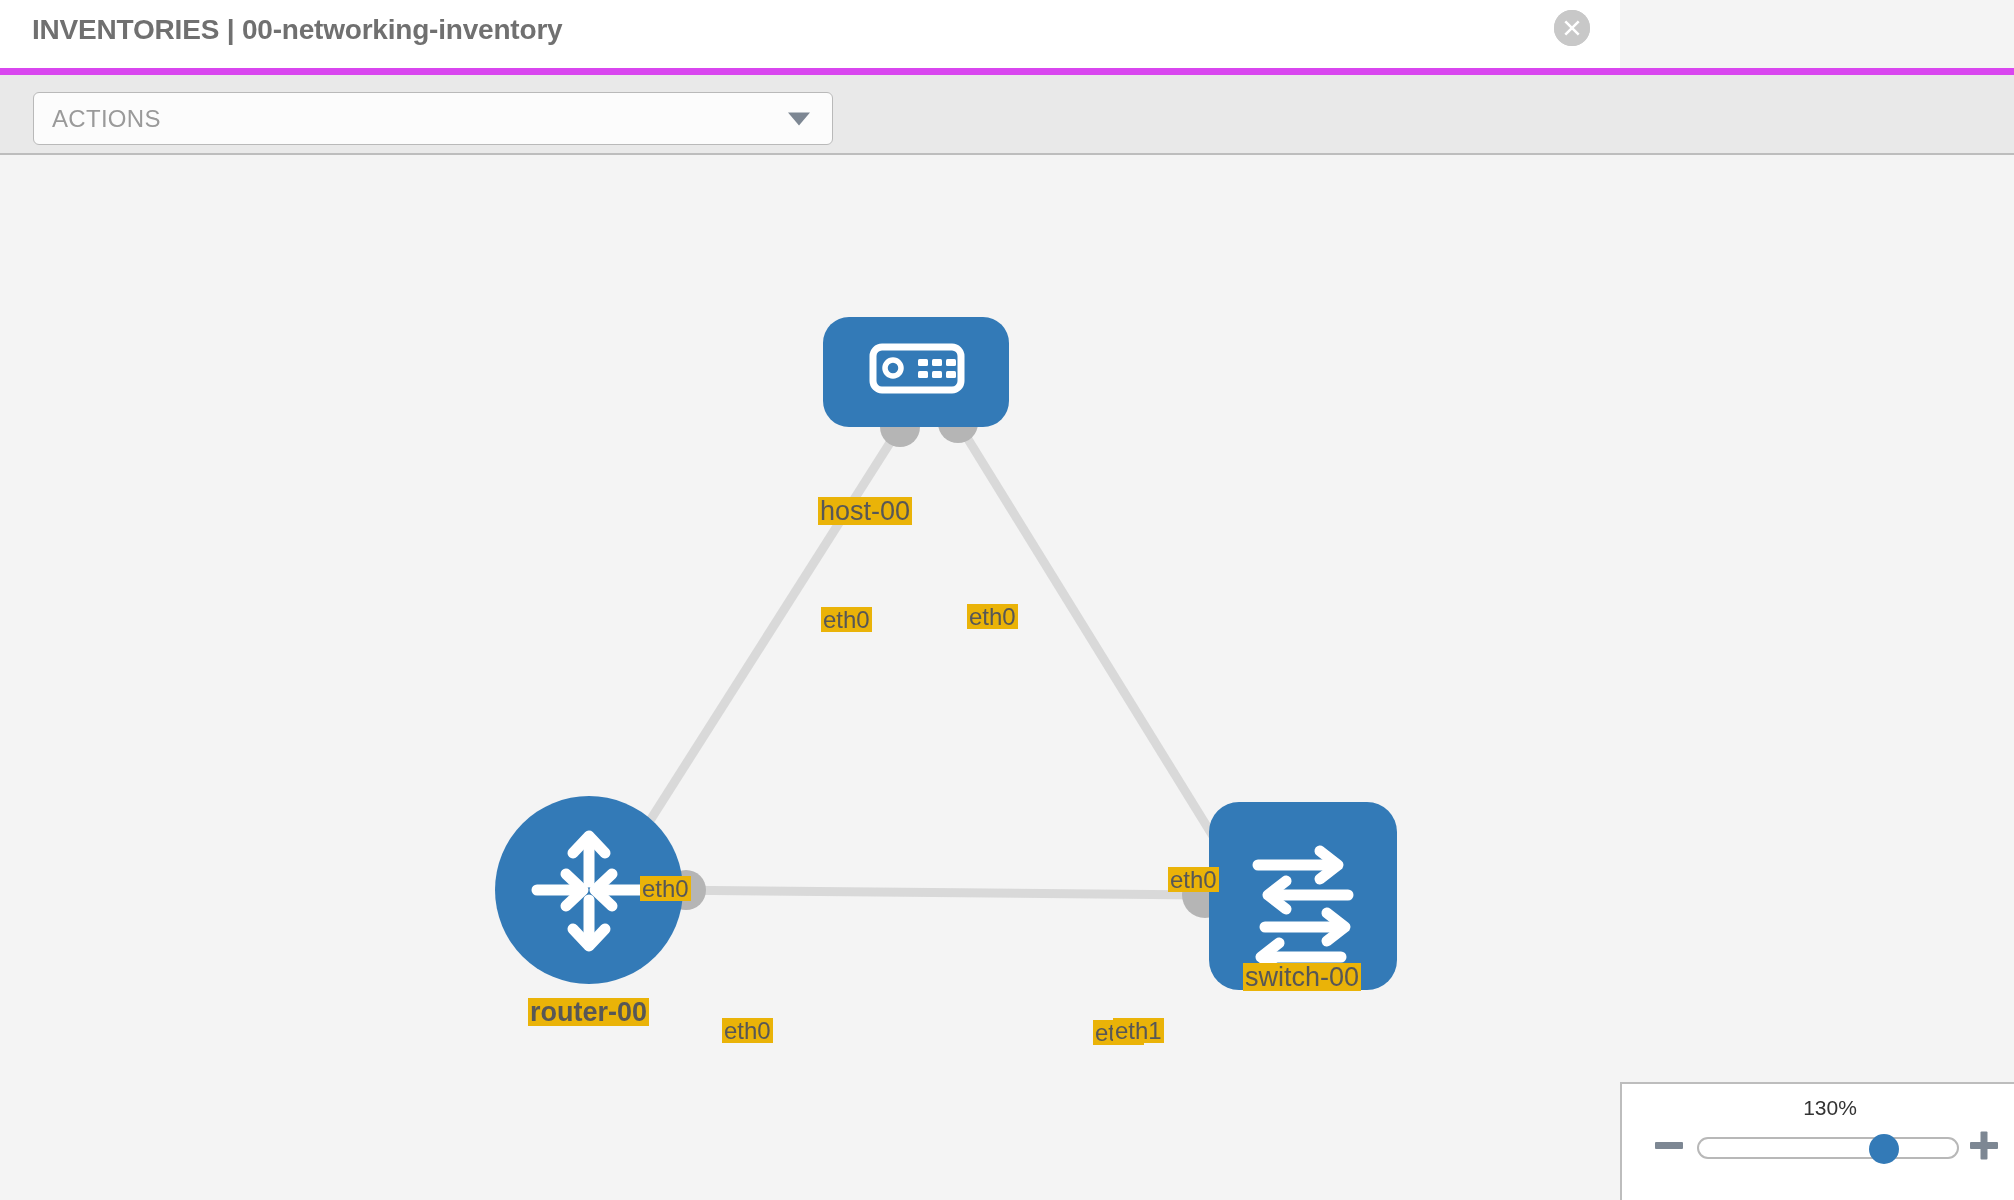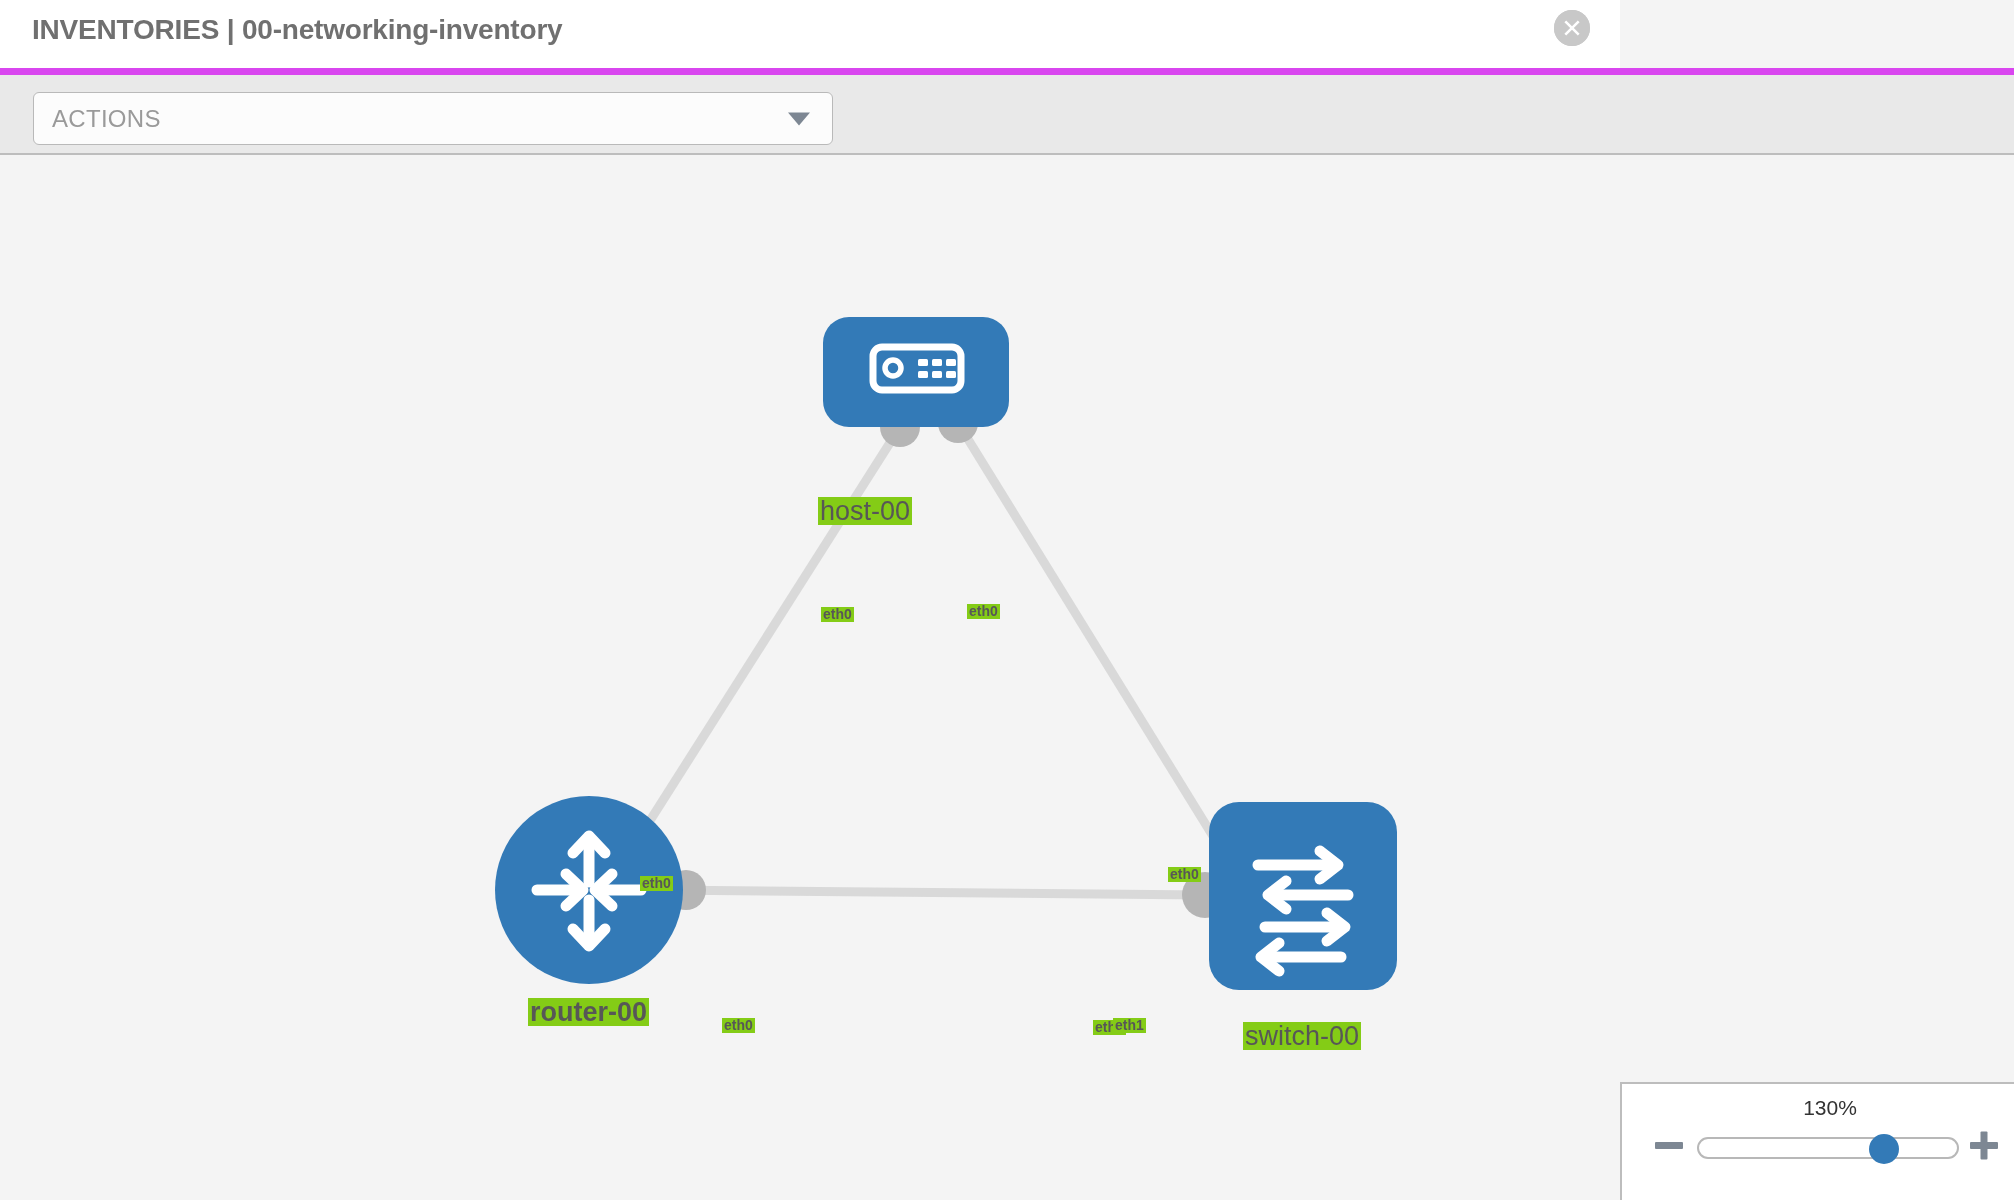--- a/index.html
+++ b/index.html
@@ -115,28 +115,28 @@
   .graph-svg {
     position: absolute;
     left: 0; top: 0;
     width: 2014px;
     height: 1045px;
   }
 
   
   .lbl {
     position: absolute;
-    background: #84cc16;
+    background: #eab308;
     color: #575757;
     white-space: nowrap;
     line-height: 1.05;
     padding: 0 2px;
   }
   .lbl-node { font-size: 27px; }
-  .lbl-if   { font-size: 14px; font-weight: bold; }
+  .lbl-if   { font-size: 24px; }
 
   
   .zoom-panel {
     position: absolute;
     left: 1620px;
     top: 1082px;
     width: 420px;
     height: 130px;
     background: #ffffff;
     border: 2px solid #bdbdbd;
@@ -292,21 +292,21 @@
           <line x1="1341" y1="802" x2="1266" y2="802"></line>
           <polyline points="1279,788 1261,802 1279,816"></polyline>
         </g>
       </g>
     </svg>
 
     <div class="lbl lbl-node" style="left:818px; top:342px;">host-00</div>
 
     <div class="lbl lbl-node" style="left:528px; top:843px;font-weight:bold;">router-00</div>
 
-    <div class="lbl lbl-node" style="left:1243px; top:867px;">switch-00</div>
+    <div class="lbl lbl-node" style="left:1243px; top:808px;">switch-00</div>
 
     <div class="lbl lbl-if" style="left:821px; top:452px;">eth0</div>
 
     <div class="lbl lbl-if" style="left:967px; top:449px;">eth0</div>
 
     <div class="lbl lbl-if" style="left:640px; top:721px;">eth0</div>
 
     <div class="lbl lbl-if" style="left:1168px; top:712px;">eth0</div>
 
     <div class="lbl lbl-if" style="left:722px; top:863px;">eth0</div>

